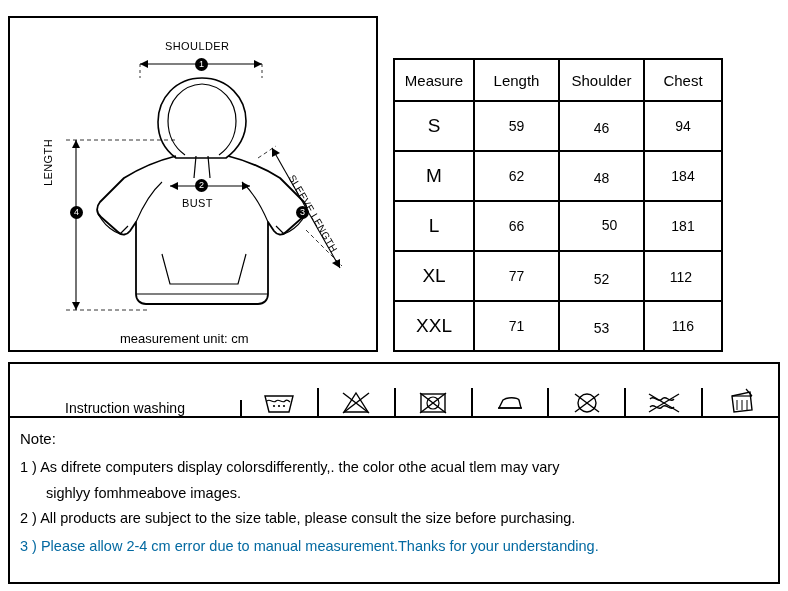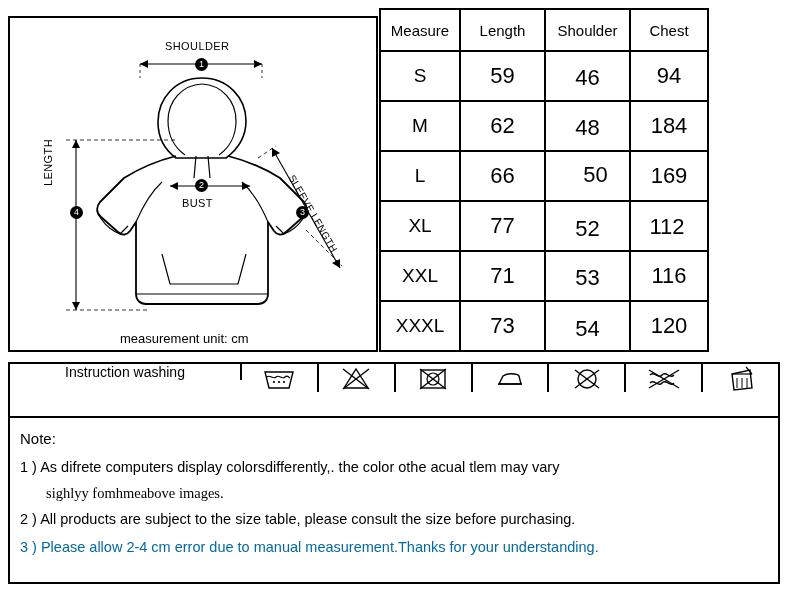--- a/index.html
+++ b/index.html
@@ -80,27 +80,27 @@
     font-family: "Liberation Sans", sans-serif;
   }
   .b1 { left: 185px; top: 40px; }
   .b2 { left: 185px; top: 161px; }
   .b3 { left: 286px; top: 188px; }
   .b4 { left: 60px; top: 188px; }
 
   
   .size-table {
     border-collapse: collapse;
-    margin-left: 1px;
+    margin-left: 15px;
     table-layout: fixed;
   }
   .size-table th, .size-table td {
     border: 2px solid #000;
     text-align: center;
-    font-size: 22px;
+    font-size: 14px;
     font-weight: normal;
     font-family: "Liberation Sans", sans-serif;
     color: #000;
     padding: 0;
     height: 48px;
   }
   .size-table th {
     font-size: 15px;
     height: 40px;
   }
@@ -124,21 +124,21 @@
     box-sizing: border-box;
     height: 222px;
     display: flex;
     flex-direction: column;
   }
 
   .wash-row {
     display: flex;
     border-bottom: 2px solid #000;
     height: 52px;
-    align-items: flex-start;
+    align-items: flex-end;
   }
   .wash-title {
     width: 232px;
     display: flex;
     align-items: center;
     justify-content: center;
     font-size: 14px;
     color: #000;
     border-right: 2px solid #000;
     box-sizing: border-box;
@@ -167,21 +167,20 @@
     font-size: 14.5px;
     color: #000;
     line-height: 1.45;
     margin-bottom: 7px;
   }
   .note-cont {
     font-size: 14.5px;
     color: #000;
     margin-left: 26px;
     margin-bottom: 7px;
-    font-family: Liberation Serif, serif;
   }
   .note-red { color: #0369a1; }
 </style>
 </head>
 <body>
 
 <div class="top-section">
 
   <div class="diagram-panel">
     <svg class="diagram-svg" width="366" height="332" viewBox="0 0 366 332">
@@ -263,39 +262,33 @@
       <tr>
         <td class="size-name">M</td>
         <td>62</td>
         <td class="j1">48</td>
         <td>184</td>
       </tr>
       <tr>
         <td class="size-name">L</td>
         <td>66</td>
         <td class="j2">50</td>
-        <td>169</td>
+        <td>181</td>
       </tr>
       <tr>
         <td class="size-name">XL</td>
         <td>77</td>
         <td class="j3">52</td>
         <td class="j4">112</td>
       </tr>
       <tr>
         <td class="size-name">XXL</td>
         <td>71</td>
         <td class="j1">53</td>
         <td>116</td>
-      </tr>
-      <tr>
-        <td class="size-name">XXXL</td>
-        <td>73</td>
-        <td class="j3">54</td>
-        <td>120</td>
       </tr>
     </tbody>
   </table>
 </div>
 
 <div class="bottom-section">
 
   <div class="wash-row">
     <div class="wash-title">Instruction washing</div>
 

